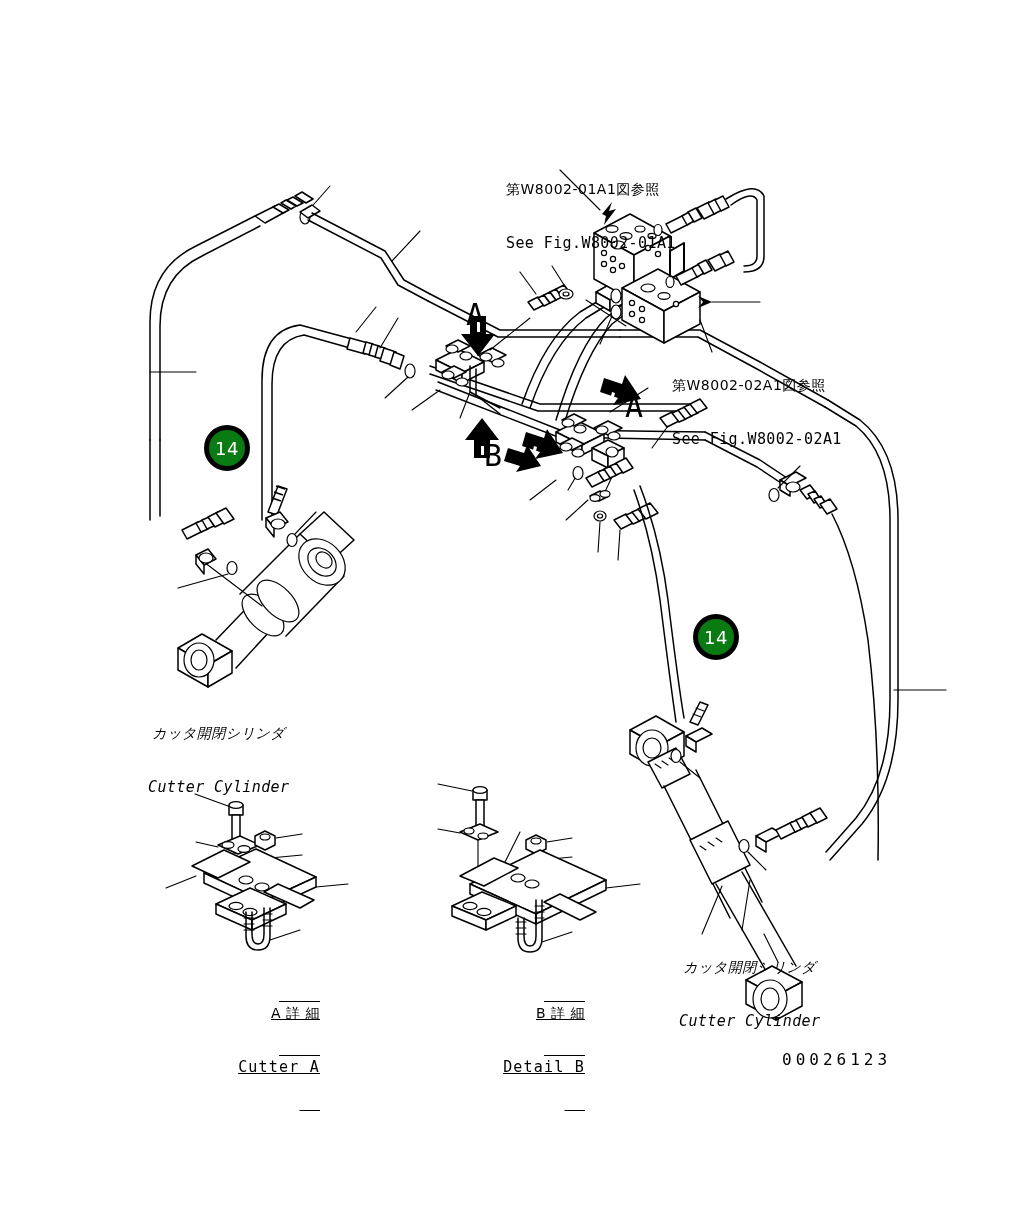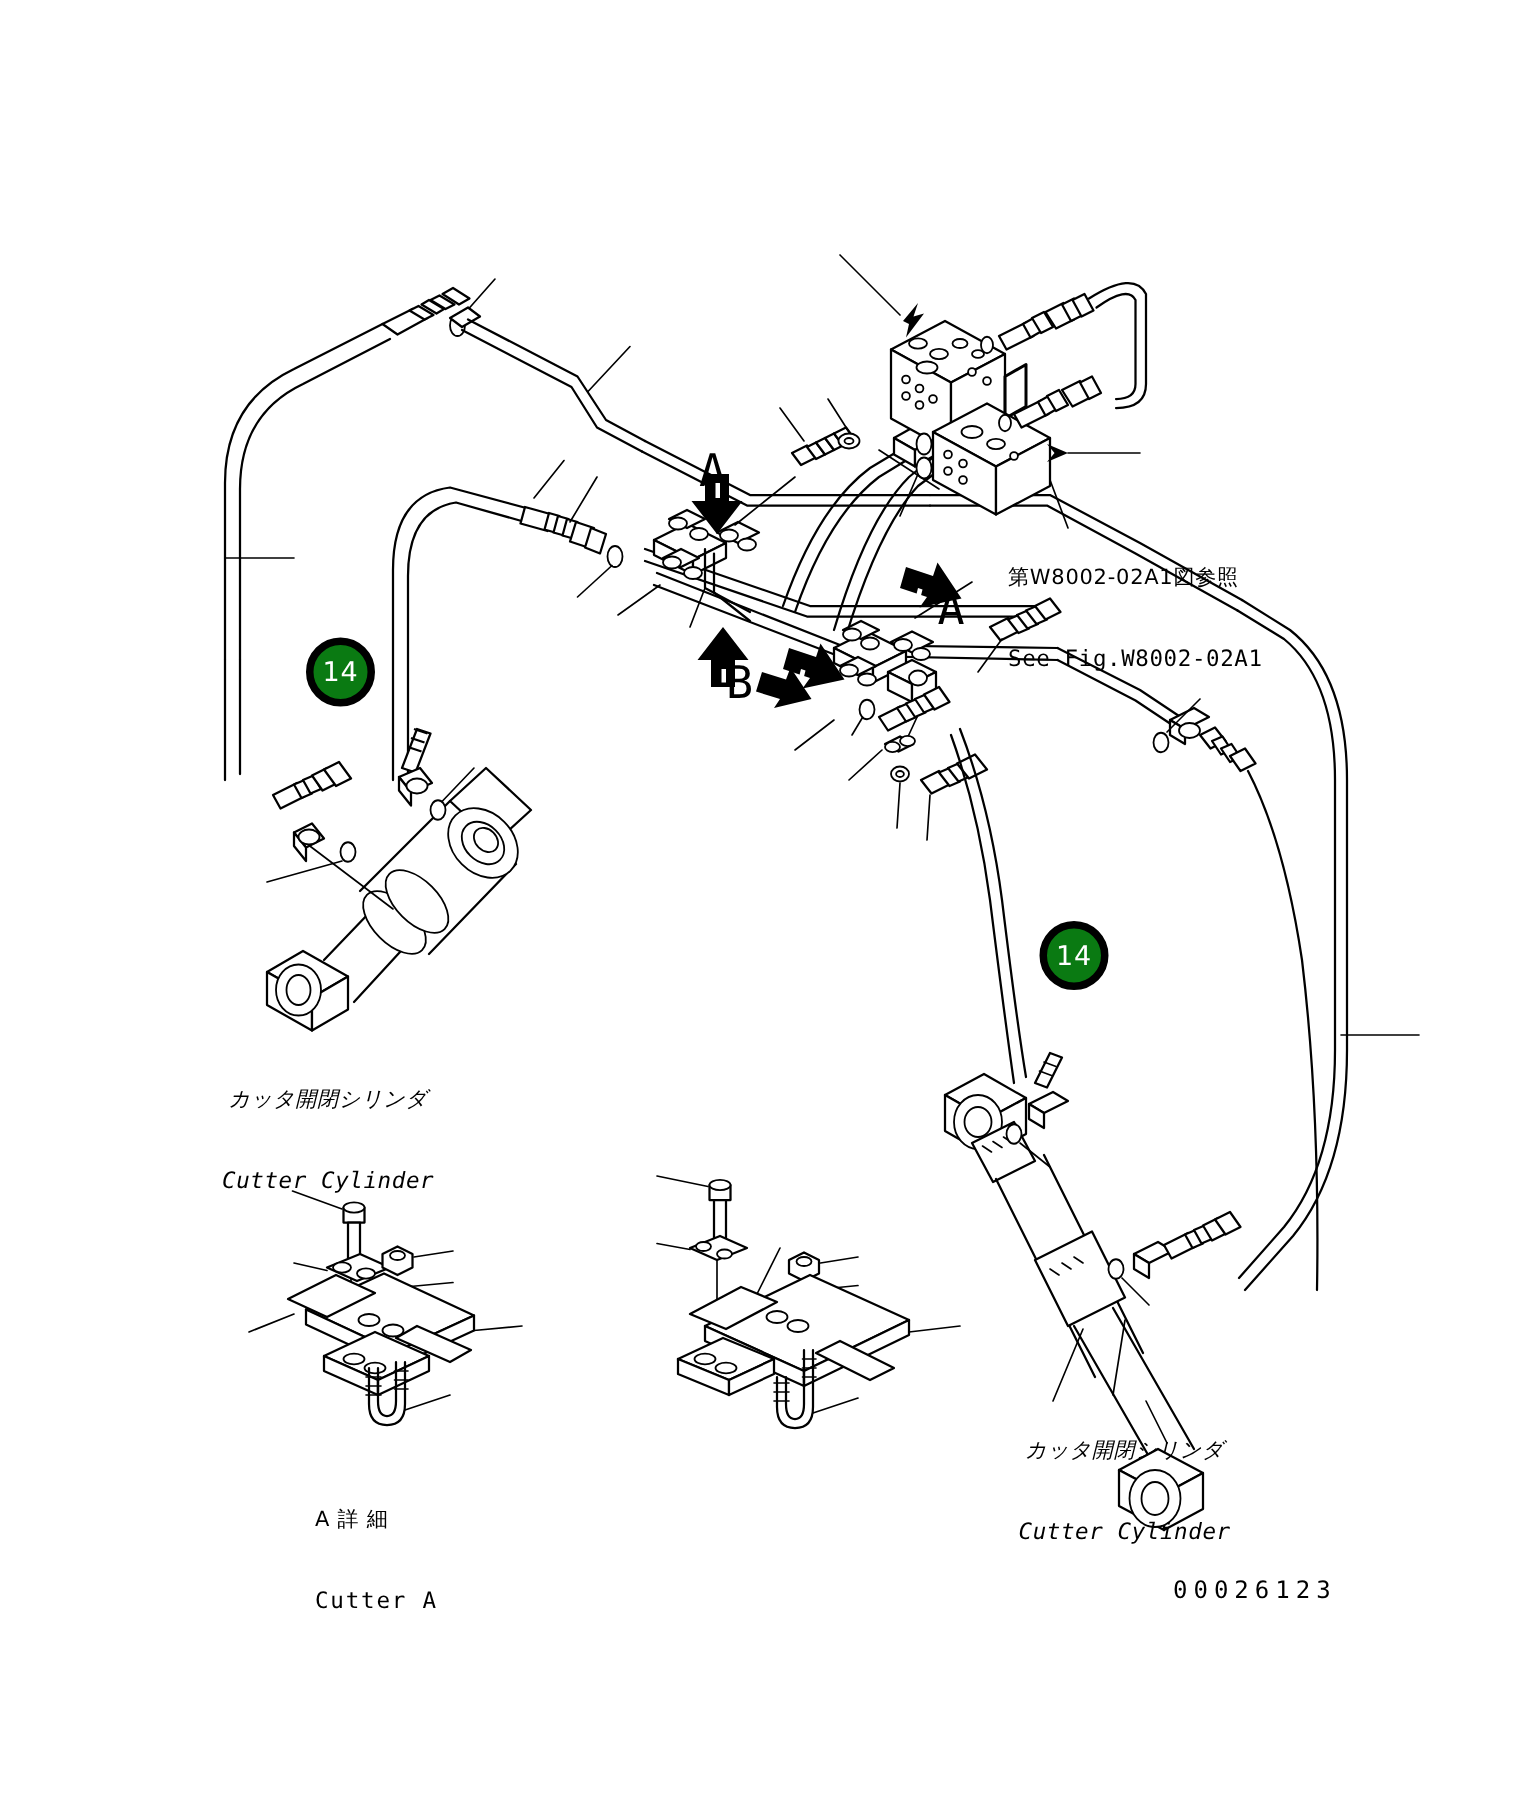--- a/index.html
+++ b/index.html
@@ -4,21 +4,21 @@
 <title>Parts Diagram</title>
 <style>
   html,body{margin:0;padding:0;background:#ffffff;}
   body{width:1018px;height:1212px;position:relative;overflow:hidden;
        font-family:"DejaVu Sans Mono","Liberation Mono",monospace;color:#000;}
   #sheet{position:absolute;left:0;top:0;width:1018px;height:1212px;background:#fff;}
   svg#art{position:absolute;left:0;top:0;width:1018px;height:1212px;}
   .lbl{position:absolute;white-space:pre;line-height:1.22;color:#000;}
   .lbl.ref{font-size:15px;letter-spacing:0.4px;}
   .lbl.cyl{font-size:15px;letter-spacing:0.4px;text-align:center;font-style:italic;}
-  .lbl.det{font-size:15px;letter-spacing:1.2px;text-align:left;}
+  .lbl.det{font-size:15px;letter-spacing:1.2px;text-align:right;text-decoration:underline;}
   .jp{font-family:"DejaVu Sans","Liberation Sans",sans-serif;font-size:14px;letter-spacing:0.5px;}
   .lbl.drawno{font-size:16px;letter-spacing:4px;}
   .section-letter{position:absolute;font-family:"DejaVu Sans Mono","Liberation Mono",monospace;
                   font-size:30px;font-weight:400;color:#000;line-height:1;}
   .badge{position:absolute;width:46px;height:46px;border-radius:50%;
          background:#0a7a12;border:5px solid #000;box-sizing:border-box;
          display:flex;align-items:center;justify-content:center;
          color:#fff;font-family:"DejaVu Sans","Liberation Sans",sans-serif;
          font-size:18px;letter-spacing:0.5px;}
 </style>
@@ -511,20 +511,24 @@
     <g>
       <path class="solid" d="M520 466 l-16 -5 l4 -13 l16 5 l3 -8 l14 21 l-25 6 z"></path>
     </g>
 
     <g>
       <path class="thin" d="M380 348 L398 318"></path>
       <path class="thin" d="M556 480 L530 500"></path>
     </g>
   </svg>
 
+  <div class="lbl ref" style="left:506px;top:144px;">
+    <div class="jp">第W8002-01A1図参照</div>
+    <div>See Fig.W8002-01A1</div>
+  </div>
 
   <div class="lbl ref" style="left:672px;top:340px;">
     <div class="jp">第W8002-02A1図参照</div>
     <div>See Fig.W8002-02A1</div>
   </div>
 
   <div class="lbl cyl" style="left:148px;top:688px;">
     <div class="jp">カッタ開閉シリンダ</div>
     <div>Cutter Cylinder</div>
   </div>
@@ -532,20 +536,24 @@
   <div class="lbl cyl" style="left:679px;top:922px;">
     <div class="jp">カッタ開閉シリンダ</div>
     <div>Cutter Cylinder</div>
   </div>
 
   <div class="lbl det" style="left:210px;top:968px;width:110px;">
     <div class="jp">A 詳 細</div>
     <div>Cutter A</div>
   </div>
 
+  <div class="lbl det" style="left:475px;top:968px;width:110px;">
+    <div class="jp">B 詳 細</div>
+    <div>Detail B</div>
+  </div>
 
   <div class="section-letter" style="left:466px;top:300px;">A</div>
   <div class="section-letter" style="left:625px;top:392px;">A</div>
   <div class="section-letter" style="left:484px;top:441px;">B</div>
 
   <div class="badge" style="left:204px;top:425px;">
     <span>14</span>
   </div>
   <div class="badge" style="left:693px;top:614px;">
     <span>14</span>

